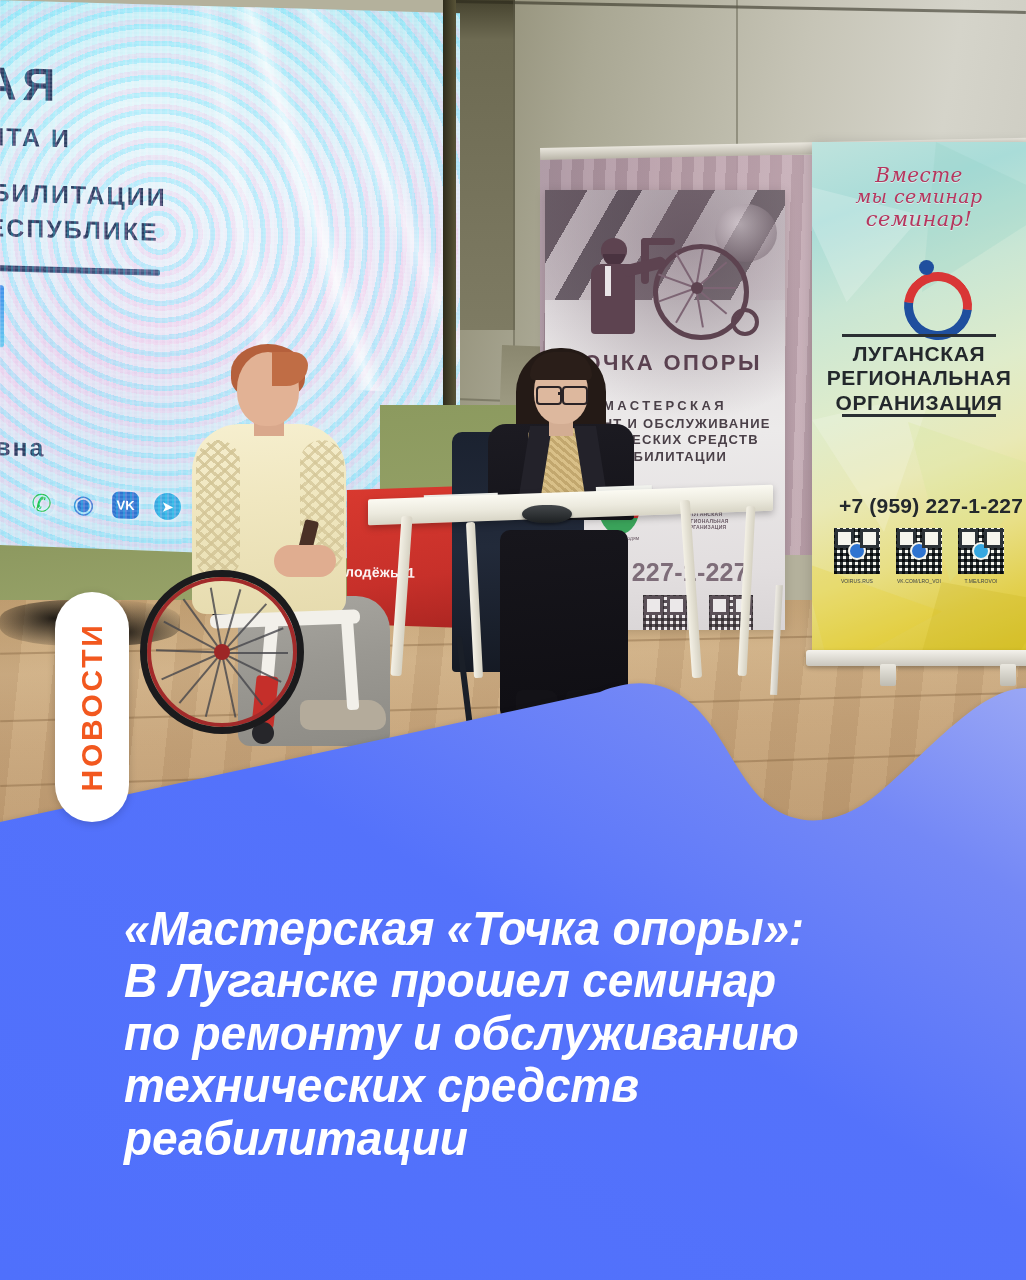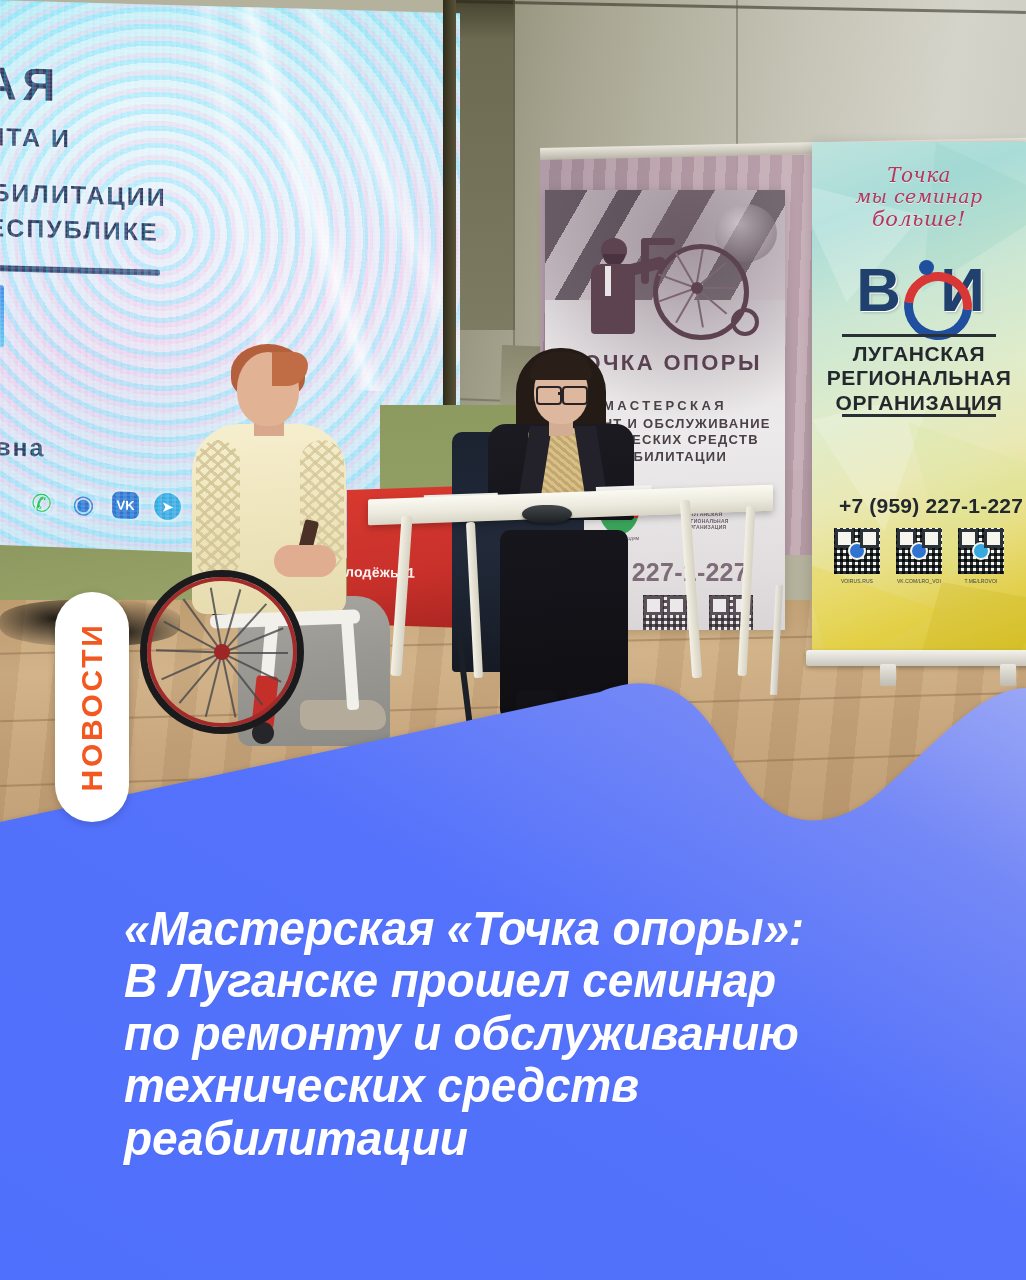--- a/index.html
+++ b/index.html
@@ -570,26 +570,25 @@
 
     <div class="banner-r">
       <div class="poly" style="left:-20px;top:40px;width:130px;height:120px;background:rgba(255,255,255,.45);clip-path:polygon(0 0,100% 28%,42% 100%);"></div>
       <div class="poly" style="left:110px;top:0;width:140px;height:150px;background:rgba(140,205,195,.5);clip-path:polygon(10% 0,100% 40%,0 100%);"></div>
       <div class="poly" style="left:0;top:250px;width:120px;height:140px;background:rgba(255,255,255,.4);clip-path:polygon(0 20%,100% 0,60% 100%);"></div>
       <div class="poly" style="left:96px;top:280px;width:140px;height:160px;background:rgba(215,230,150,.55);clip-path:polygon(0 0,100% 30%,30% 100%);"></div>
       <div class="poly" style="left:-10px;top:420px;width:140px;height:110px;background:rgba(230,205,40,.55);clip-path:polygon(0 0,100% 45%,20% 100%);"></div>
       <div class="poly" style="left:110px;top:440px;width:130px;height:100px;background:rgba(200,178,20,.5);clip-path:polygon(15% 0,100% 20%,60% 100%,0 70%);"></div>
 
       <div class="banner-r-script">
-        <div class="s1">Точка</div>
+        <div class="s1">Вместе</div>
         <div class="s2">мы семинар</div>
-        <div class="s3">больше!</div>
+        <div class="s3">семинар!</div>
       </div>
 
-      <div class="voi-logo">В&nbsp;&nbsp;&nbsp;И</div>
       <div class="voi-ring"></div>
       <div class="voi-ring2"></div>
       <div class="voi-person"></div>
       <div class="voi-rule" style="top:192px;"></div>
 
       <div class="banner-r-org">
         <div>ЛУГАНСКАЯ</div>
         <div>РЕГИОНАЛЬНАЯ</div>
         <div>ОРГАНИЗАЦИЯ</div>
       </div>

